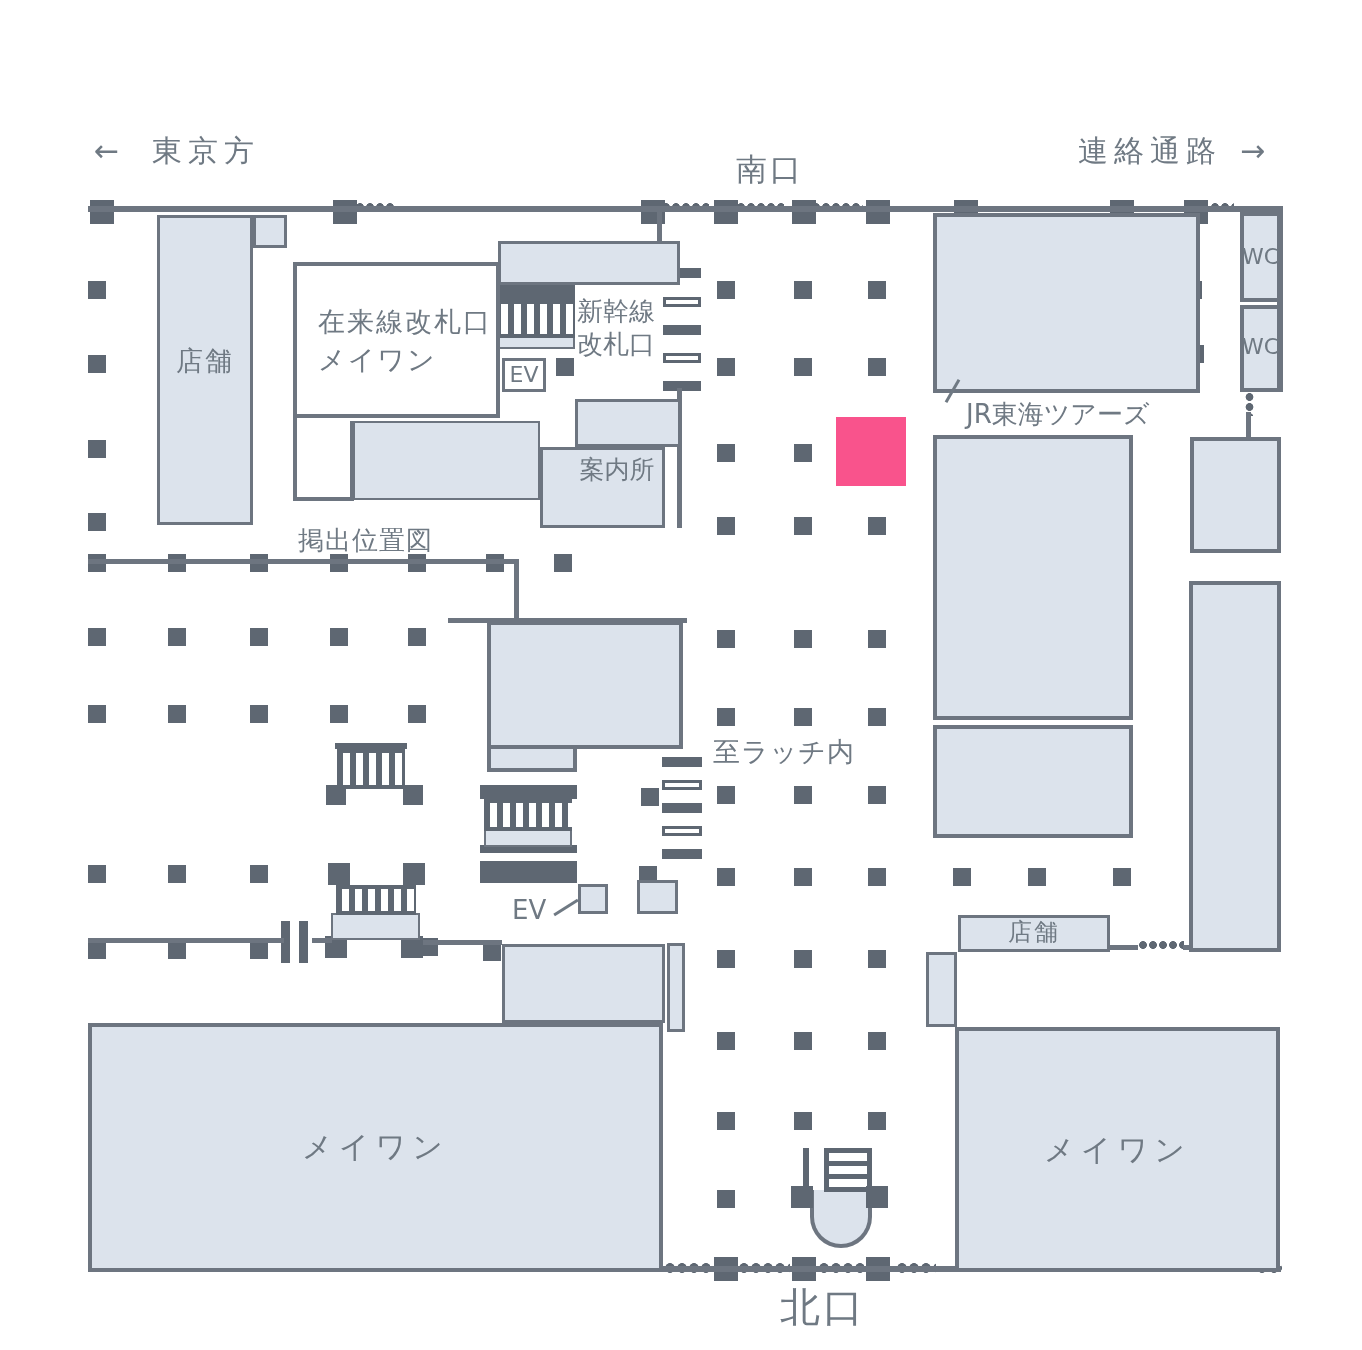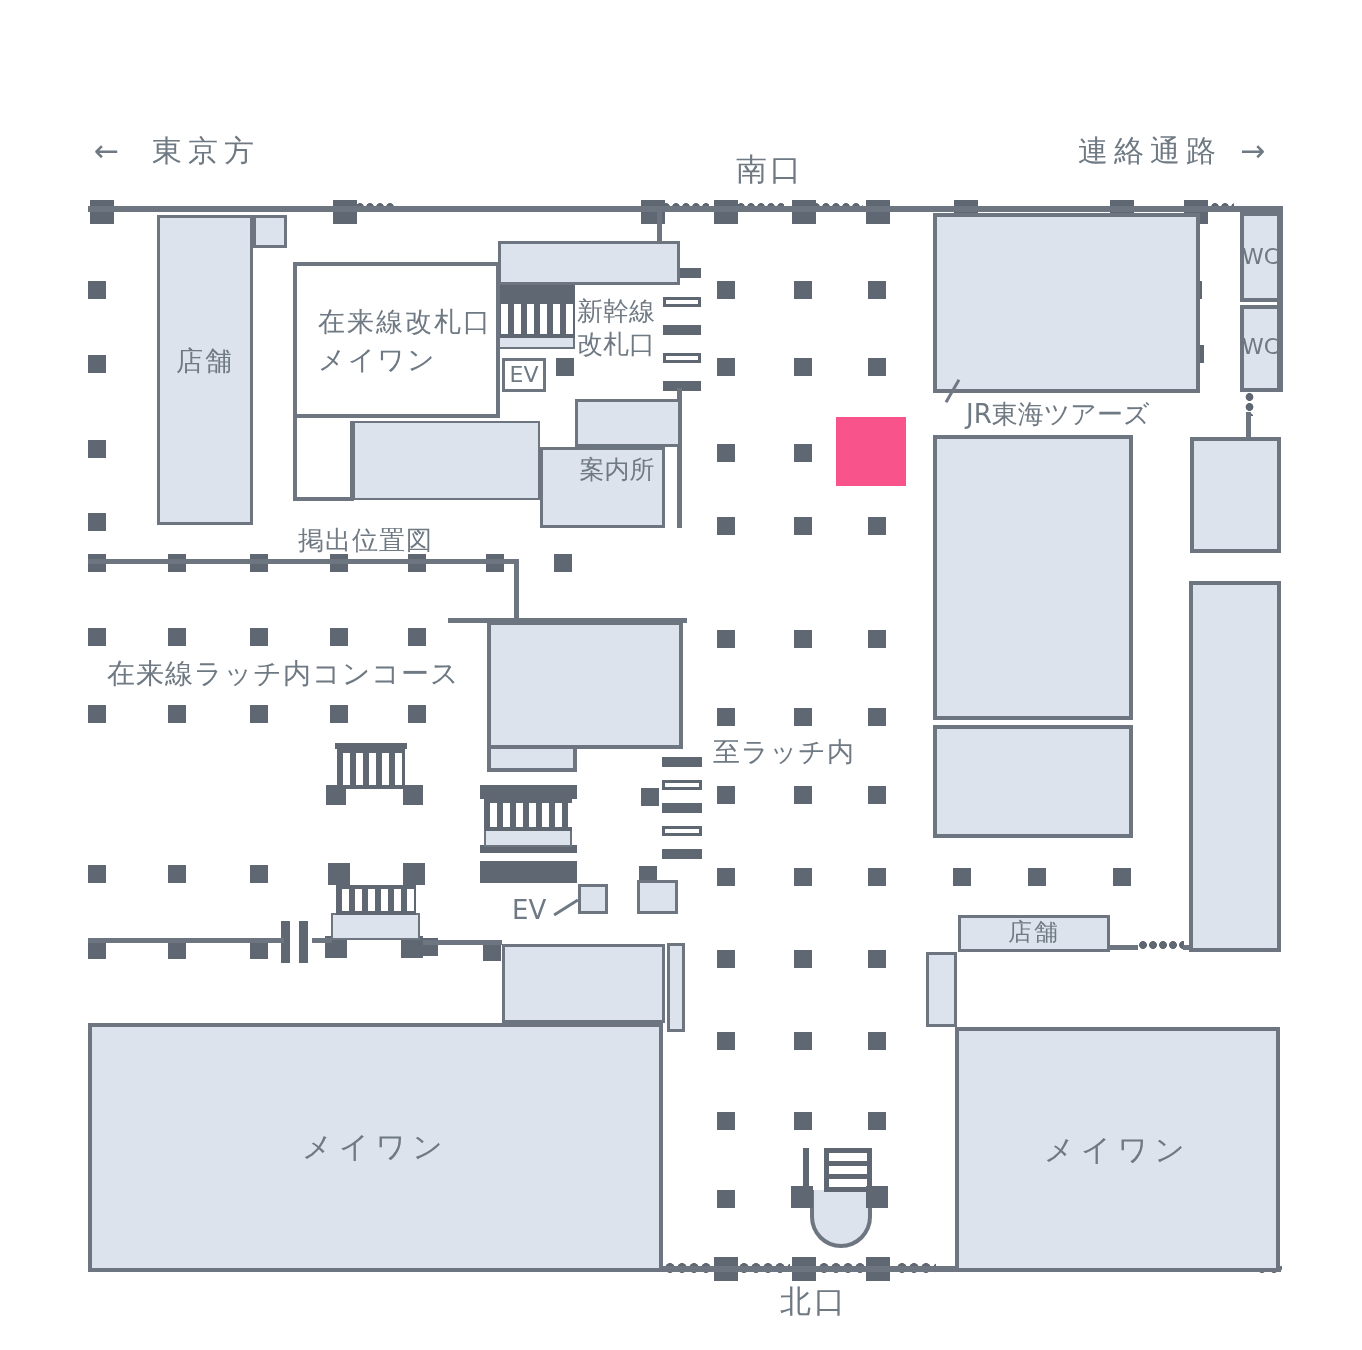--- a/index.html
+++ b/index.html
@@ -239,34 +239,33 @@
     <div class="room" style="left: 253px; top: 215px; width: 34px; height: 33px;"></div>
     <div class="room" style="left: 157px; top: 215px; width: 96px; height: 310px;"></div>
 
 
   <div class="lbl" style="left:94px;top:134px;font-size:30px;">←</div>
   <div class="lbl" style="left:152px;top:134px;font-size:30px;letter-spacing:6px;">東京方</div>
   <div class="lbl" style="left:1078px;top:134px;font-size:30px;letter-spacing:6px;">連絡通路</div>
   <div class="lbl" style="left:1240px;top:134px;font-size:30px;">→</div>
 
   <div class="lbl" style="left:736px;top:152px;font-size:31px;letter-spacing:3px;">南口</div>
-  <div class="lbl" style="left:780px;top:1284px;font-size:31px;letter-spacing:3px;">北口</div>
+  <div class="lbl" style="left:780px;top:1284px;font-size:40px;letter-spacing:3px;">北口</div>
 
   <div class="lbl ctr" style="left:157px;top:345px;width:96px;font-size:27px;letter-spacing:2px;">店舗</div>
   <div class="lbl" style="left:318px;top:306px;font-size:27px;letter-spacing:2px;">在来線改札口</div>
   <div class="lbl" style="left:318px;top:344px;font-size:27px;letter-spacing:2px;">メイワン</div>
   <div class="lbl" style="left:577px;top:297px;font-size:26px;">新幹線</div>
   <div class="lbl" style="left:577px;top:330px;font-size:26px;">改札口</div>
   <div class="lbl ctr" style="left:502px;top:362px;width:44px;font-size:22px;">EV</div>
   <div class="lbl ctr" style="left:571px;top:456px;width:92px;font-size:25px;">案内所</div>
   <div class="lbl ctr" style="left:1240px;top:244px;width:41px;font-size:22px;">WC</div>
   <div class="lbl ctr" style="left:1240px;top:334px;width:41px;font-size:22px;">WC</div>
   <div class="lbl" style="left:966px;top:400px;font-size:26px;">JR東海ツアーズ</div>
   <div class="lbl" style="left:298px;top:526px;font-size:26px;letter-spacing:1px;">掲出位置図</div>
-  <div class="lbl" style="left:107px;top:658px;font-size:28px;letter-spacing:1px;">在来線ラッチ内コンコース</div>
   <div class="lbl" style="left:713px;top:736px;font-size:27px;letter-spacing:1px;">至ラッチ内</div>
   <div class="lbl" style="left:512px;top:896px;font-size:26px;">EV</div>
   <div class="lbl ctr" style="left:958px;top:919px;width:152px;font-size:24px;letter-spacing:2px;">店舗</div>
   <div class="lbl ctr" style="left:88px;top:1130px;width:575px;font-size:30px;letter-spacing:6px;">メイワン</div>
   <div class="lbl ctr" style="left:955px;top:1133px;width:325px;font-size:30px;letter-spacing:6px;">メイワン</div>
 
   <div class="pointer" style="left:951px;top:378px;width:3px;height:26px;transform:rotate(30deg);"></div>
   <div class="pointer" style="left:552px;top:906px;width:28px;height:3px;transform:rotate(-32deg);"></div>
 
   <div class="highlight" style="left:836px;top:417px;width:70px;height:69px;"></div>

